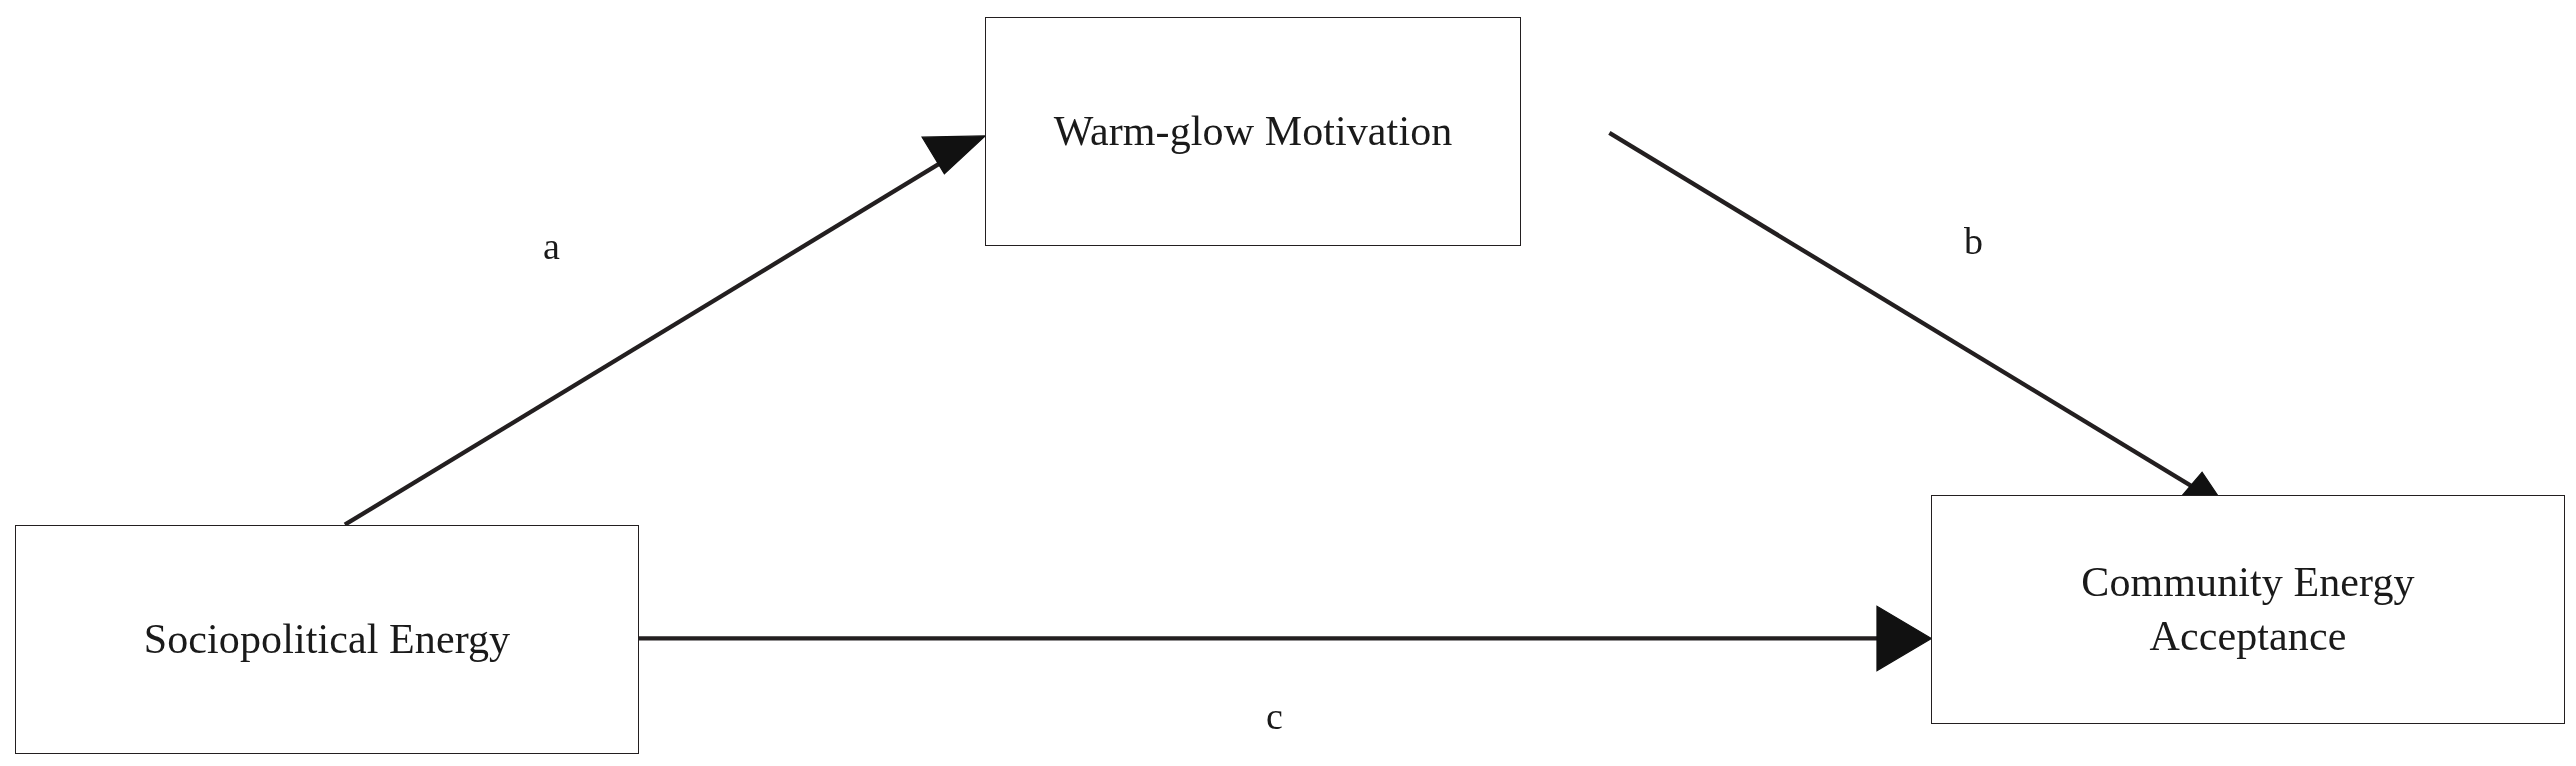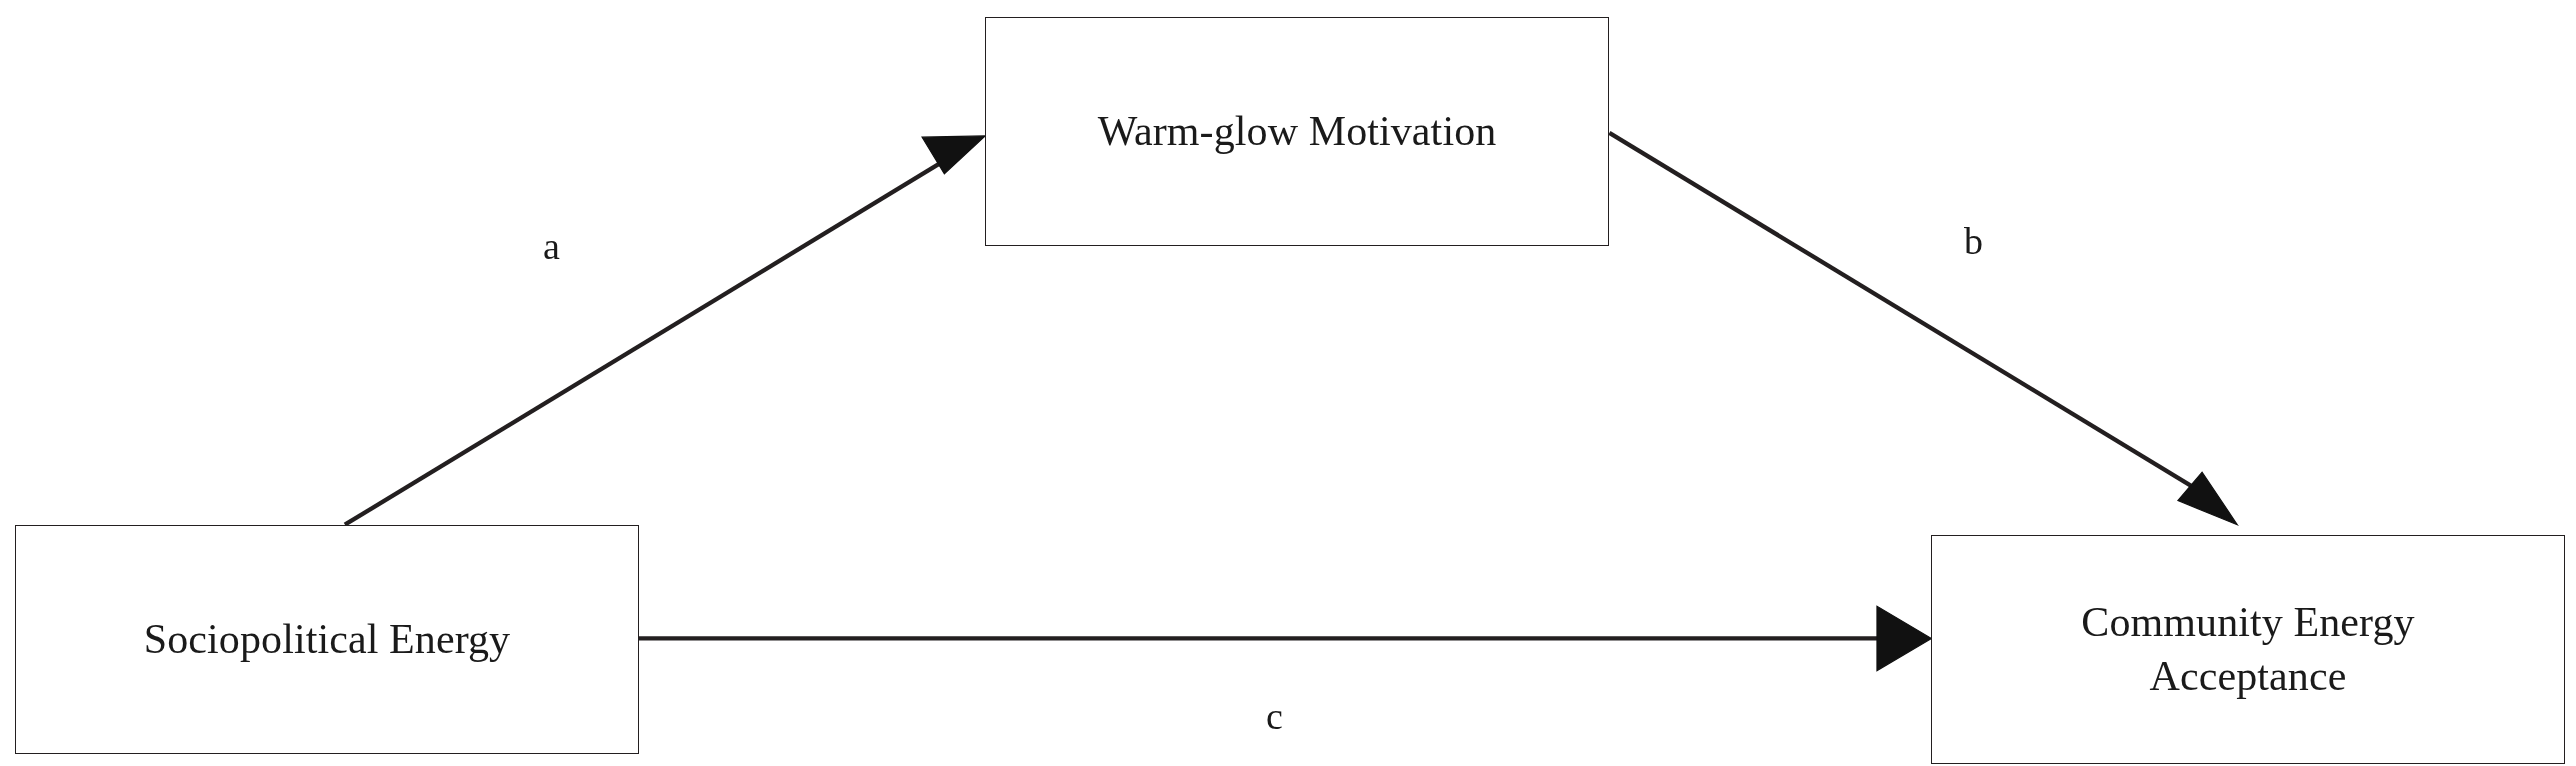--- a/index.html
+++ b/index.html
@@ -43,32 +43,32 @@
     line-height: 1.28;
     color: #1a1a1a;
     font-weight: 400;
     letter-spacing: 0.1px;
     white-space: pre-line;
     padding: 0 15px;
   }
   #node-warm-glow {
     left: 985px;
     top: 17.3px;
-    width: 624px;
+    width: 536px;
     height: 229px;
   }
   #node-sociopolitical {
     left: 15px;
     top: 525px;
     width: 624px;
     height: 229px;
   }
   #node-community {
     left: 1931px;
-    top: 535px;
+    top: 495px;
     width: 634px;
     height: 229px;
   }
   .path-label {
     position: absolute;
     font-family: "Liberation Serif", "DejaVu Serif", serif;
     font-size: 38px;
     color: #1a1a1a;
     z-index: 3;
     line-height: 1;

